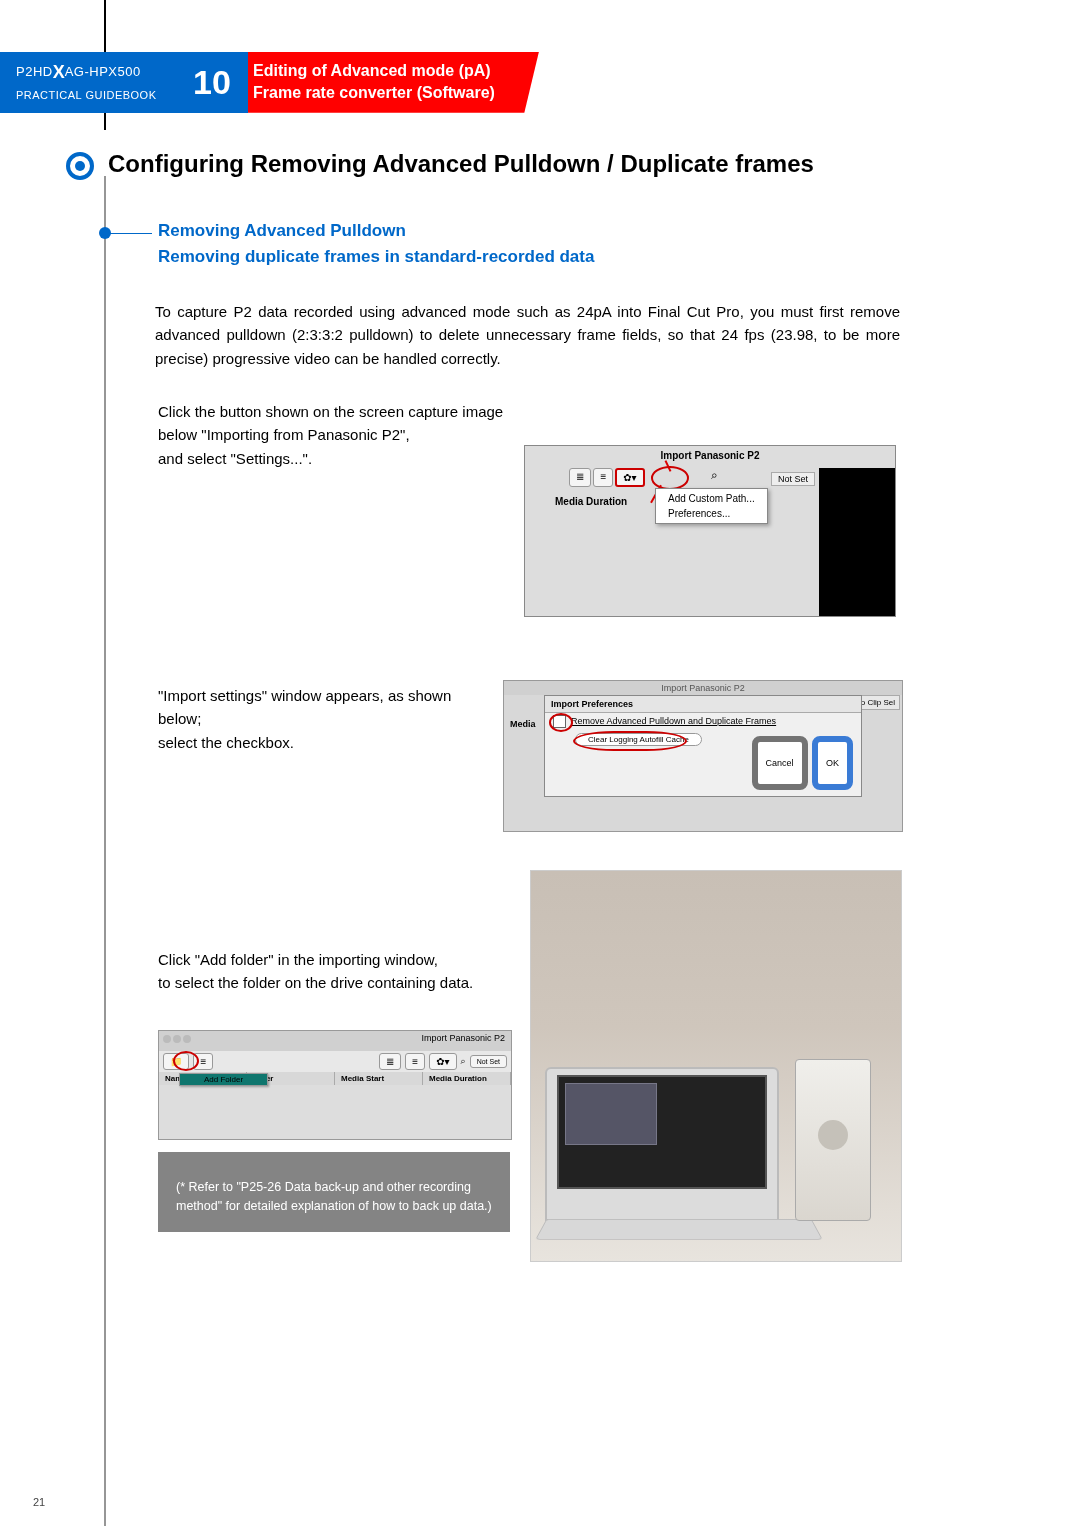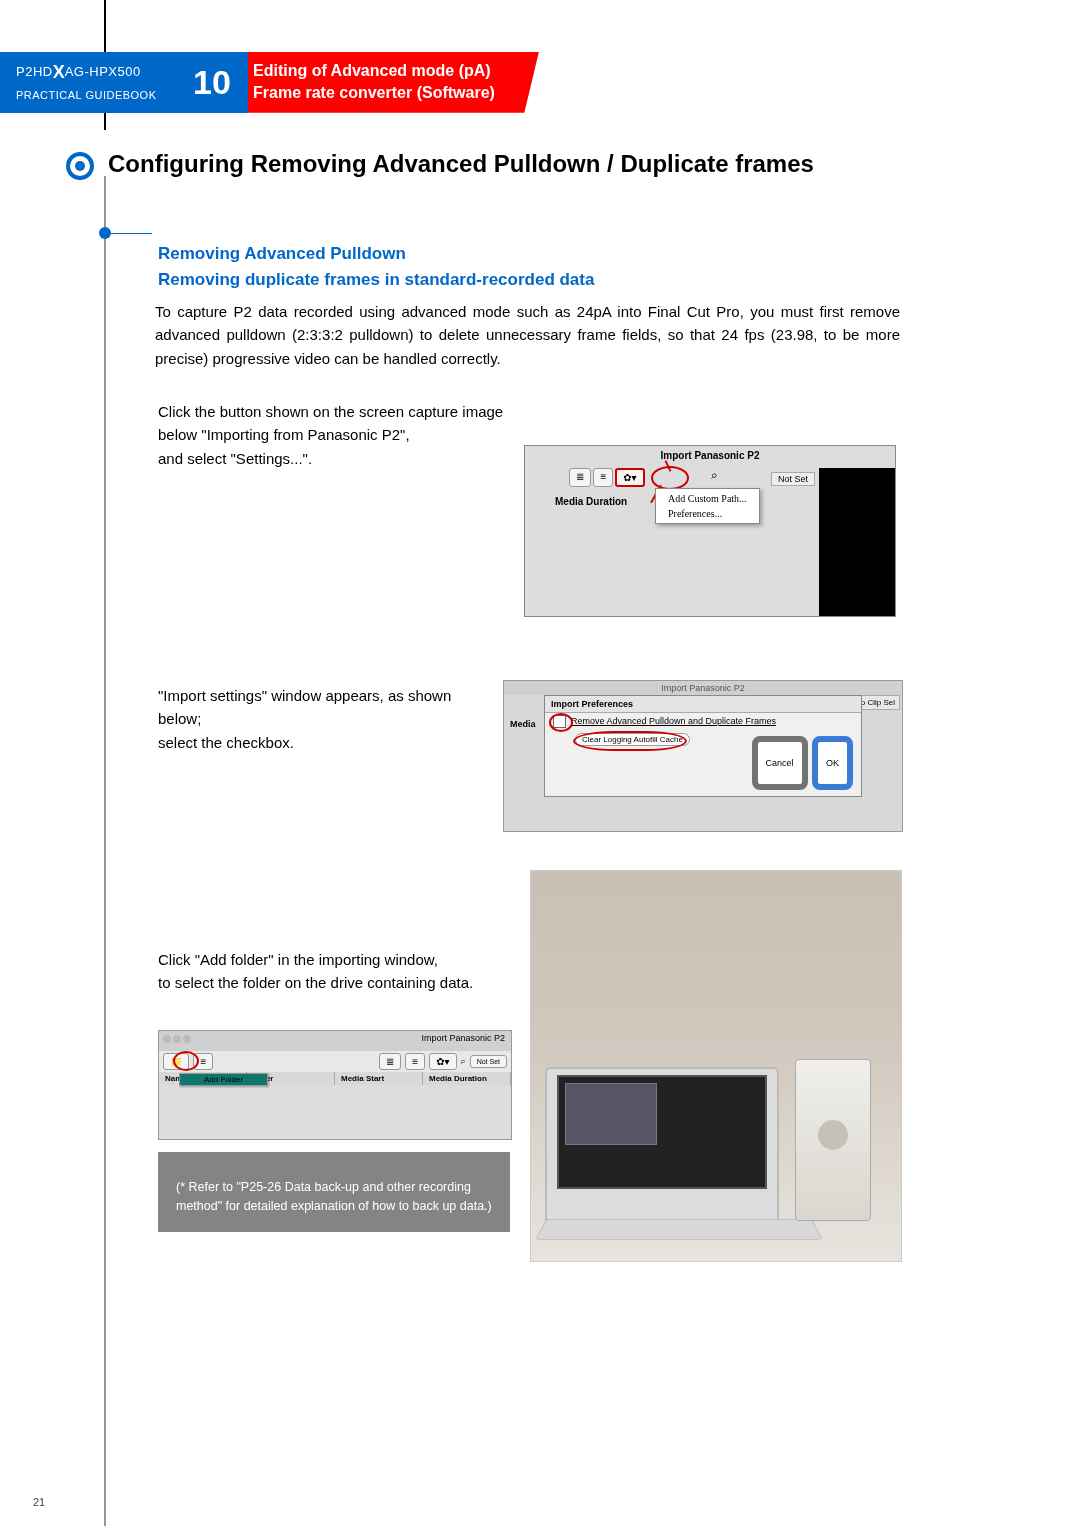--- a/index.html
+++ b/index.html
@@ -122,21 +122,20 @@
     position: absolute;
     height: 1px;
     background: #0068C9;
   }
   .sub-head {
     position: absolute;
     font-size: 17px;
     font-weight: bold;
     color: #0068C9;
     line-height: 1.5;
-    margin-top: 23px;
   }
   .body-text {
     position: absolute;
     font-size: 15px;
     line-height: 1.55;
   }
   .justify {
     text-align: justify;
   }
   .link-blue {
@@ -175,21 +174,21 @@
   }
   .notset {
     position:absolute; top:26px; right:80px;
     background:#eee; border:1px solid #aaa; font-size:9px; padding:1px 6px;
   }
   .fig1 .menu {
     position:absolute; top:42px; left:130px; background:#fff;
     border:1px solid #888; font-size:10px; padding:2px 0;
     box-shadow:2px 2px 4px rgba(0,0,0,0.3);
   }
-  .fig1 .menu div { padding:2px 12px;font-family:Liberation Serif, serif; }
+  .fig1 .menu div { padding:2px 12px; }
   .fig1 .media-dur {
     position:absolute; top:50px; left:30px; font-size:10px; font-weight:bold;
   }
   .red-oval1 {
     position:absolute; left:126px; top:20px; width:34px; height:20px;
     border:2px solid #c00; border-radius:50%;
   }
   .red-line1 {
     position:absolute; left:142px; top:14px; width:2px; height:12px;
     background:#d00; transform:rotate(-25deg);
@@ -229,21 +228,21 @@
   .fig2 .btn {
     display:inline-block; border:6px solid #737373; background:#fff;
     border-radius:8px; padding:16px 8px; font-size:9px;
   }
   .fig2 .btnrow {
     position:absolute; bottom:6px; right:8px;
   }
   .fig2 .clearbtn {
     position:absolute; left:30px; top:37px;
     border:1px solid #999; border-radius:8px; background:#fff;
-    font-size:8px; padding:1px 6px;
+    font-size:8px; padding:1px 12px;
   }
   .red-circ3 {
     position:absolute; left:28px; top:35px; width:110px; height:16px;
     border:2px solid #c00; border-radius:50%/70%;
   }
   .fig2 .media {
     position:absolute; left:6px; top:38px; font-size:9px; font-weight:bold;
   }
   .fig2 .noclip {
     position:absolute; right:2px; top:14px; background:#e8e8e8; border:1px solid #aaa;

